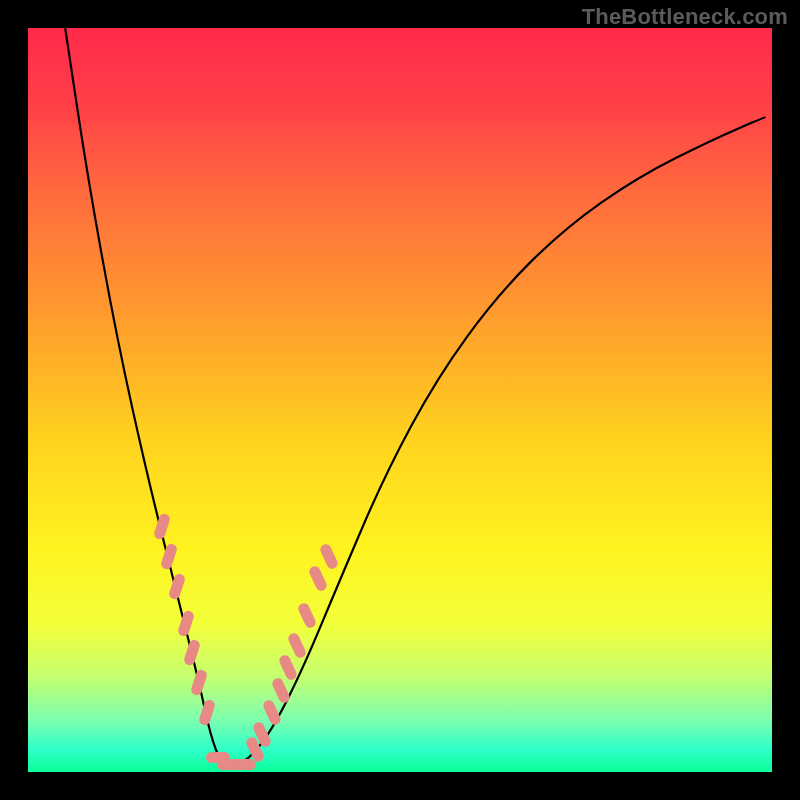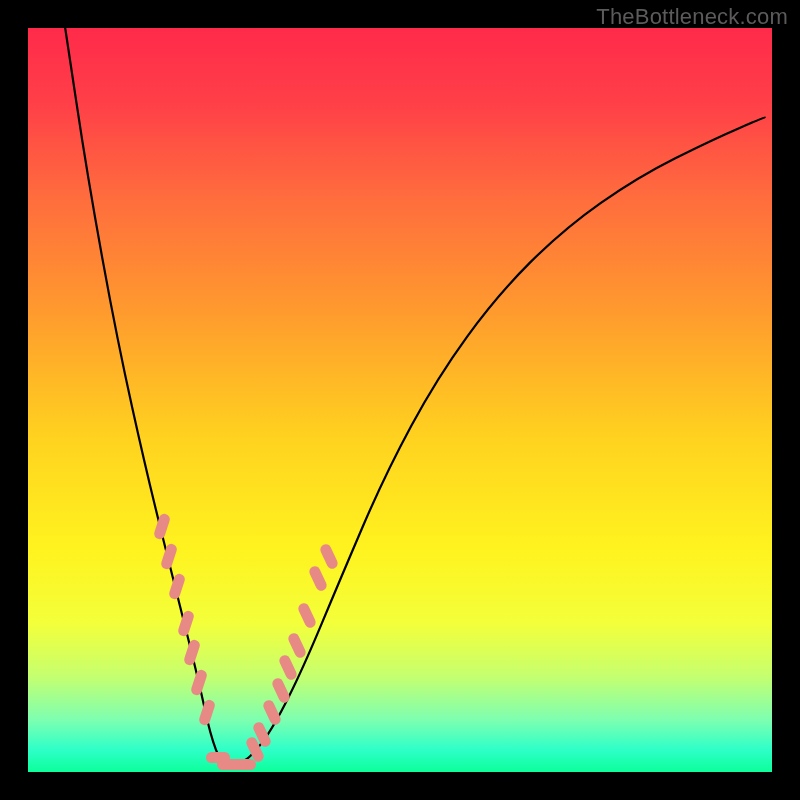--- a/index.html
+++ b/index.html
@@ -30,21 +30,21 @@
     top: 0;
     width: 100%;
     height: 100%;
   }
   .watermark {
     position: absolute;
     top: 4px;
     right: 12px;
     font-family: Arial, Helvetica, sans-serif;
     font-size: 22px;
-    font-weight: 400;
+    font-weight: 700;
     color: #5b5b5b;
     letter-spacing: 0.2px;
   }
   .curve {
     position: absolute;
     left: 0;
     top: 0;
     width: 100%;
     height: 100%;
   }

